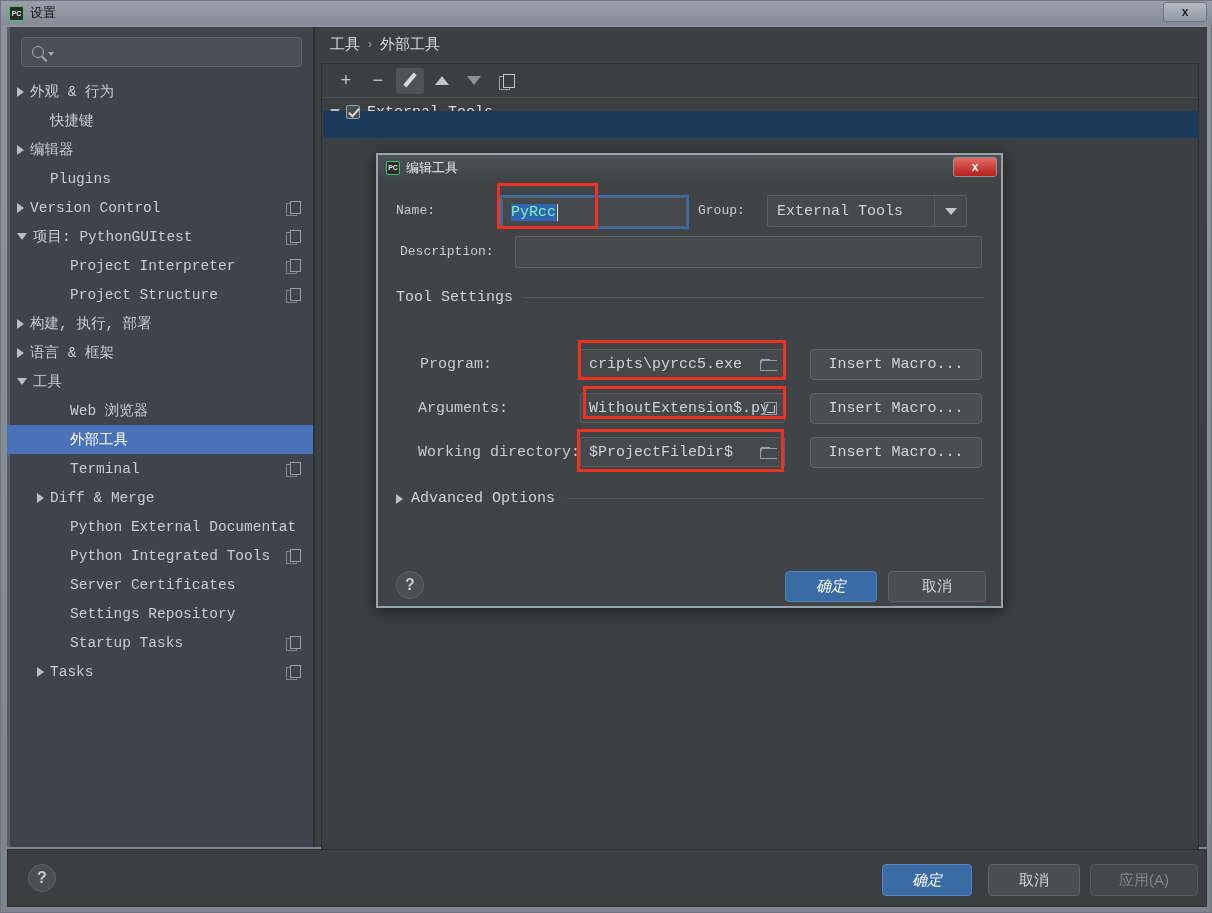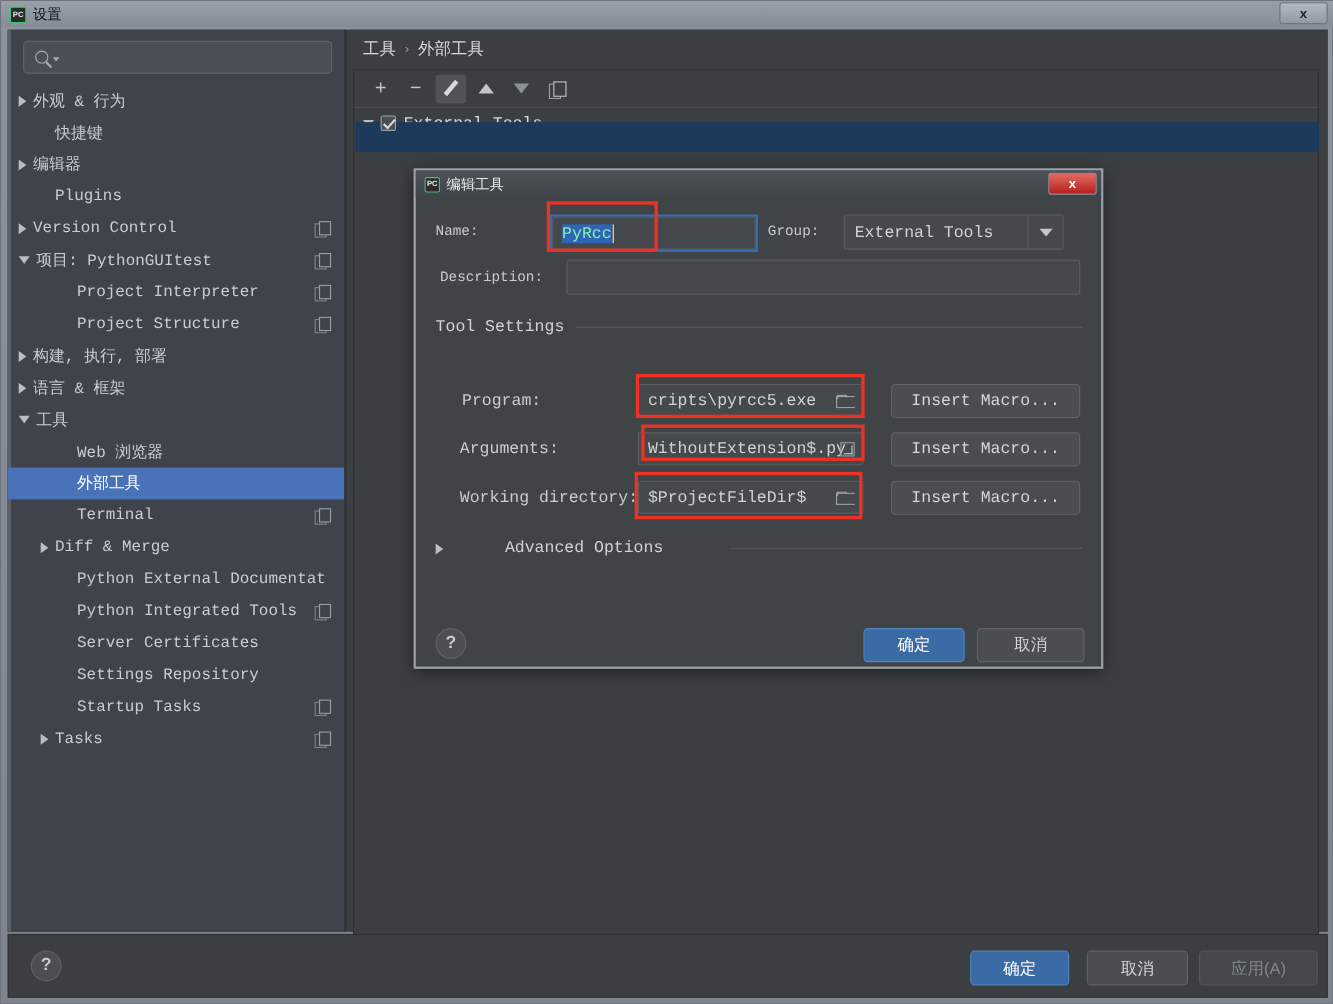--- a/index.html
+++ b/index.html
@@ -252,40 +252,40 @@
   #row-args{ top:211px;padding-left:25px; }
   #row-wdir{ top:255px; }
   #row-prog .sl{ left:42px; }
   #row-args .sl{ left:40px; }
   #row-wdir .sl{ left:40px; }
 
   #red-prog{ left:200px; top:160px; width:208px; height:40px; }
   #red-args{ left:205px; top:206px; width:203px; height:33px; }
   #red-wdir{ left:199px; top:249px; width:207px; height:43px; }
 
-  #advanced{ position:absolute; left:18px; top:310px; width:588px; display:flex;align-items:center;gap:48px; }
+  #advanced{ position:absolute; left:18px; top:310px; width:588px; display:flex;align-items:center; }
   #advanced .aarrow{
     width:0;height:0;border-top:5px solid transparent;border-bottom:5px solid transparent;
     border-left:7px solid #b9bec6; margin-right:8px;
   }
   #advanced .at{ color:#cfd3d7; font-size:15px; white-space:nowrap; }
   #advanced .line{ flex:1;height:1px;background:#55595d;margin-left:12px; }
 
   .helpbtn{
     width:28px;height:28px;border-radius:50%;
     background:#4b4f52;border:1px solid #5e6367;
     color:#c7cbd0;font-size:16px;font-weight:bold;text-align:center;line-height:26px;
     font-family:"Liberation Sans",sans-serif;
   }
   #dlg-help{ position:absolute; left:18px; top:391px; }
   .btn{
     height:31px; border-radius:4px; display:flex;align-items:center;justify-content:center;
     font-size:15px; font-family:"Liberation Sans","DejaVu Sans",sans-serif;
   }
-  .btn.primary{ background:#3a6ba5; border:1px solid #5384bd; color:#ffffff; }
+  .btn.primary{ background:#3a6ba5; border:1px solid #5384bd; color:#ffffff;font-style:italic; }
   .btn.normal{ background:#4a4e51; border:1px solid #5f646a; color:#d2d6da; }
   .btn.disabled{ background:#44484b; border:1px solid #55595d; color:#82878c; }
   #dlg-ok{ position:absolute; left:407px; top:391px; width:92px; }
   #dlg-cancel{ position:absolute; left:510px; top:391px; width:98px; }
 
   
   #footer{
     position:absolute; left:6px; top:848px; width:1200px; height:58px;
     background:#3c3f41; border:1px solid #2e3134;
   }

